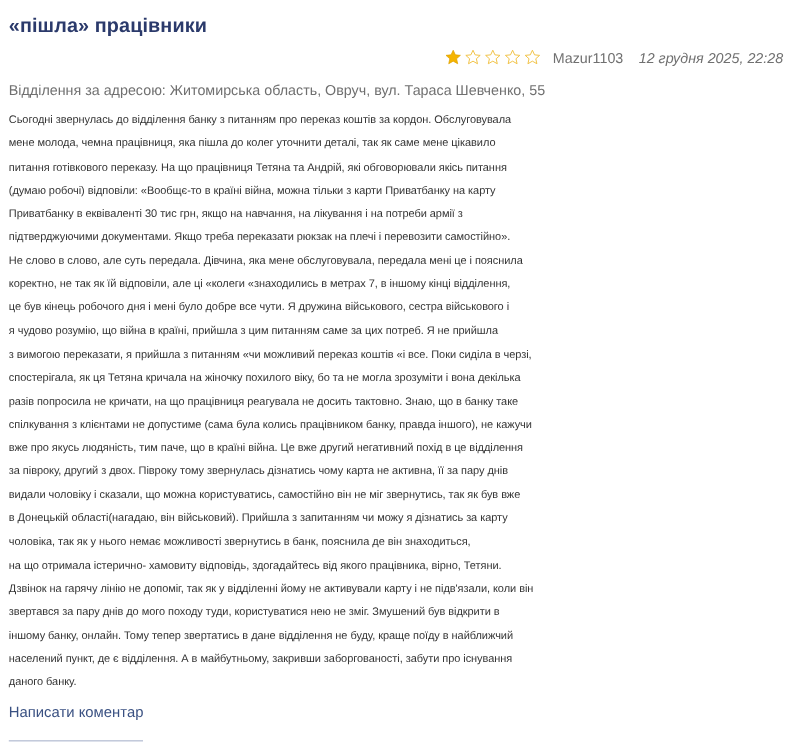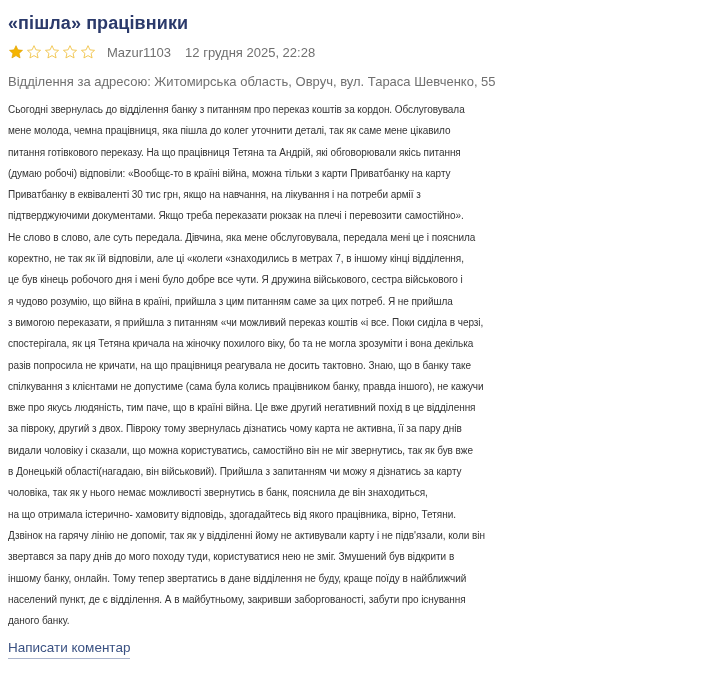--- a/index.html
+++ b/index.html
@@ -1,27 +1,27 @@
 <!DOCTYPE html>
 <html><head>
 <meta charset="utf-8">
 <style>
   html, body { margin: 0; padding: 0; background: #ffffff; }
   body { width: 720px; height: 683px; overflow: hidden; font-family: "Liberation Sans", "DejaVu Sans", sans-serif; }
   .review { padding: 8px 8px 0 8px; box-sizing: border-box; }
   .title { font-size: 18px; font-weight: bold; color: #2b3a6b; margin: 3px 0 0 0; line-height: 24px; letter-spacing: 0.1px; }
-  .meta { display: flex; align-items: center; margin-top: 8px; height: 18px; }
+  .meta { display: flex; align-items: center; margin-top: 8px; height: 18px; justify-content: flex-end; }
   .stars { display: flex; align-items: center; gap: 2px; margin-right: 11px; }
   .star { width: 16px; height: 16px; display: inline-block; }
   .author { font-size: 13px; color: #707070; margin-right: 14px; }
-  .date { font-size: 13px; color: #707070; }
+  .date { font-size: 13px; color: #707070; font-style: italic; }
   .address { font-size: 13px; color: #707070; margin-top: 12px; line-height: 18px; }
   .body-text { margin-top: 8px; font-size: 10px; color: #333333; line-height: 21.3px; white-space: pre-line; letter-spacing: -0.05px; }
   .body-text .line { display: block; white-space: nowrap; }
-  .comment-link { display: inline-block; margin-top: 7px; font-size: 13.5px; color: #3a5182; text-decoration: none; border-bottom: 1px solid #aab4cc; line-height: 19px; padding-bottom: 1px; cursor: pointer; }
+  .comment-link { display: inline-block; margin-top: 7px; font-size: 13.5px; color: #3a5182; text-decoration: none; border-bottom: 1px solid #aab4cc; line-height: 19px; padding-bottom: 16px; cursor: pointer; }
 </style>
 </head>
 <body>
 
 <div class="review">
   <h1 class="title">«пішла» працівники</h1>
 
   <div class="meta">
     <div class="stars">
       <svg class="star" viewBox="0 0 24 24">

